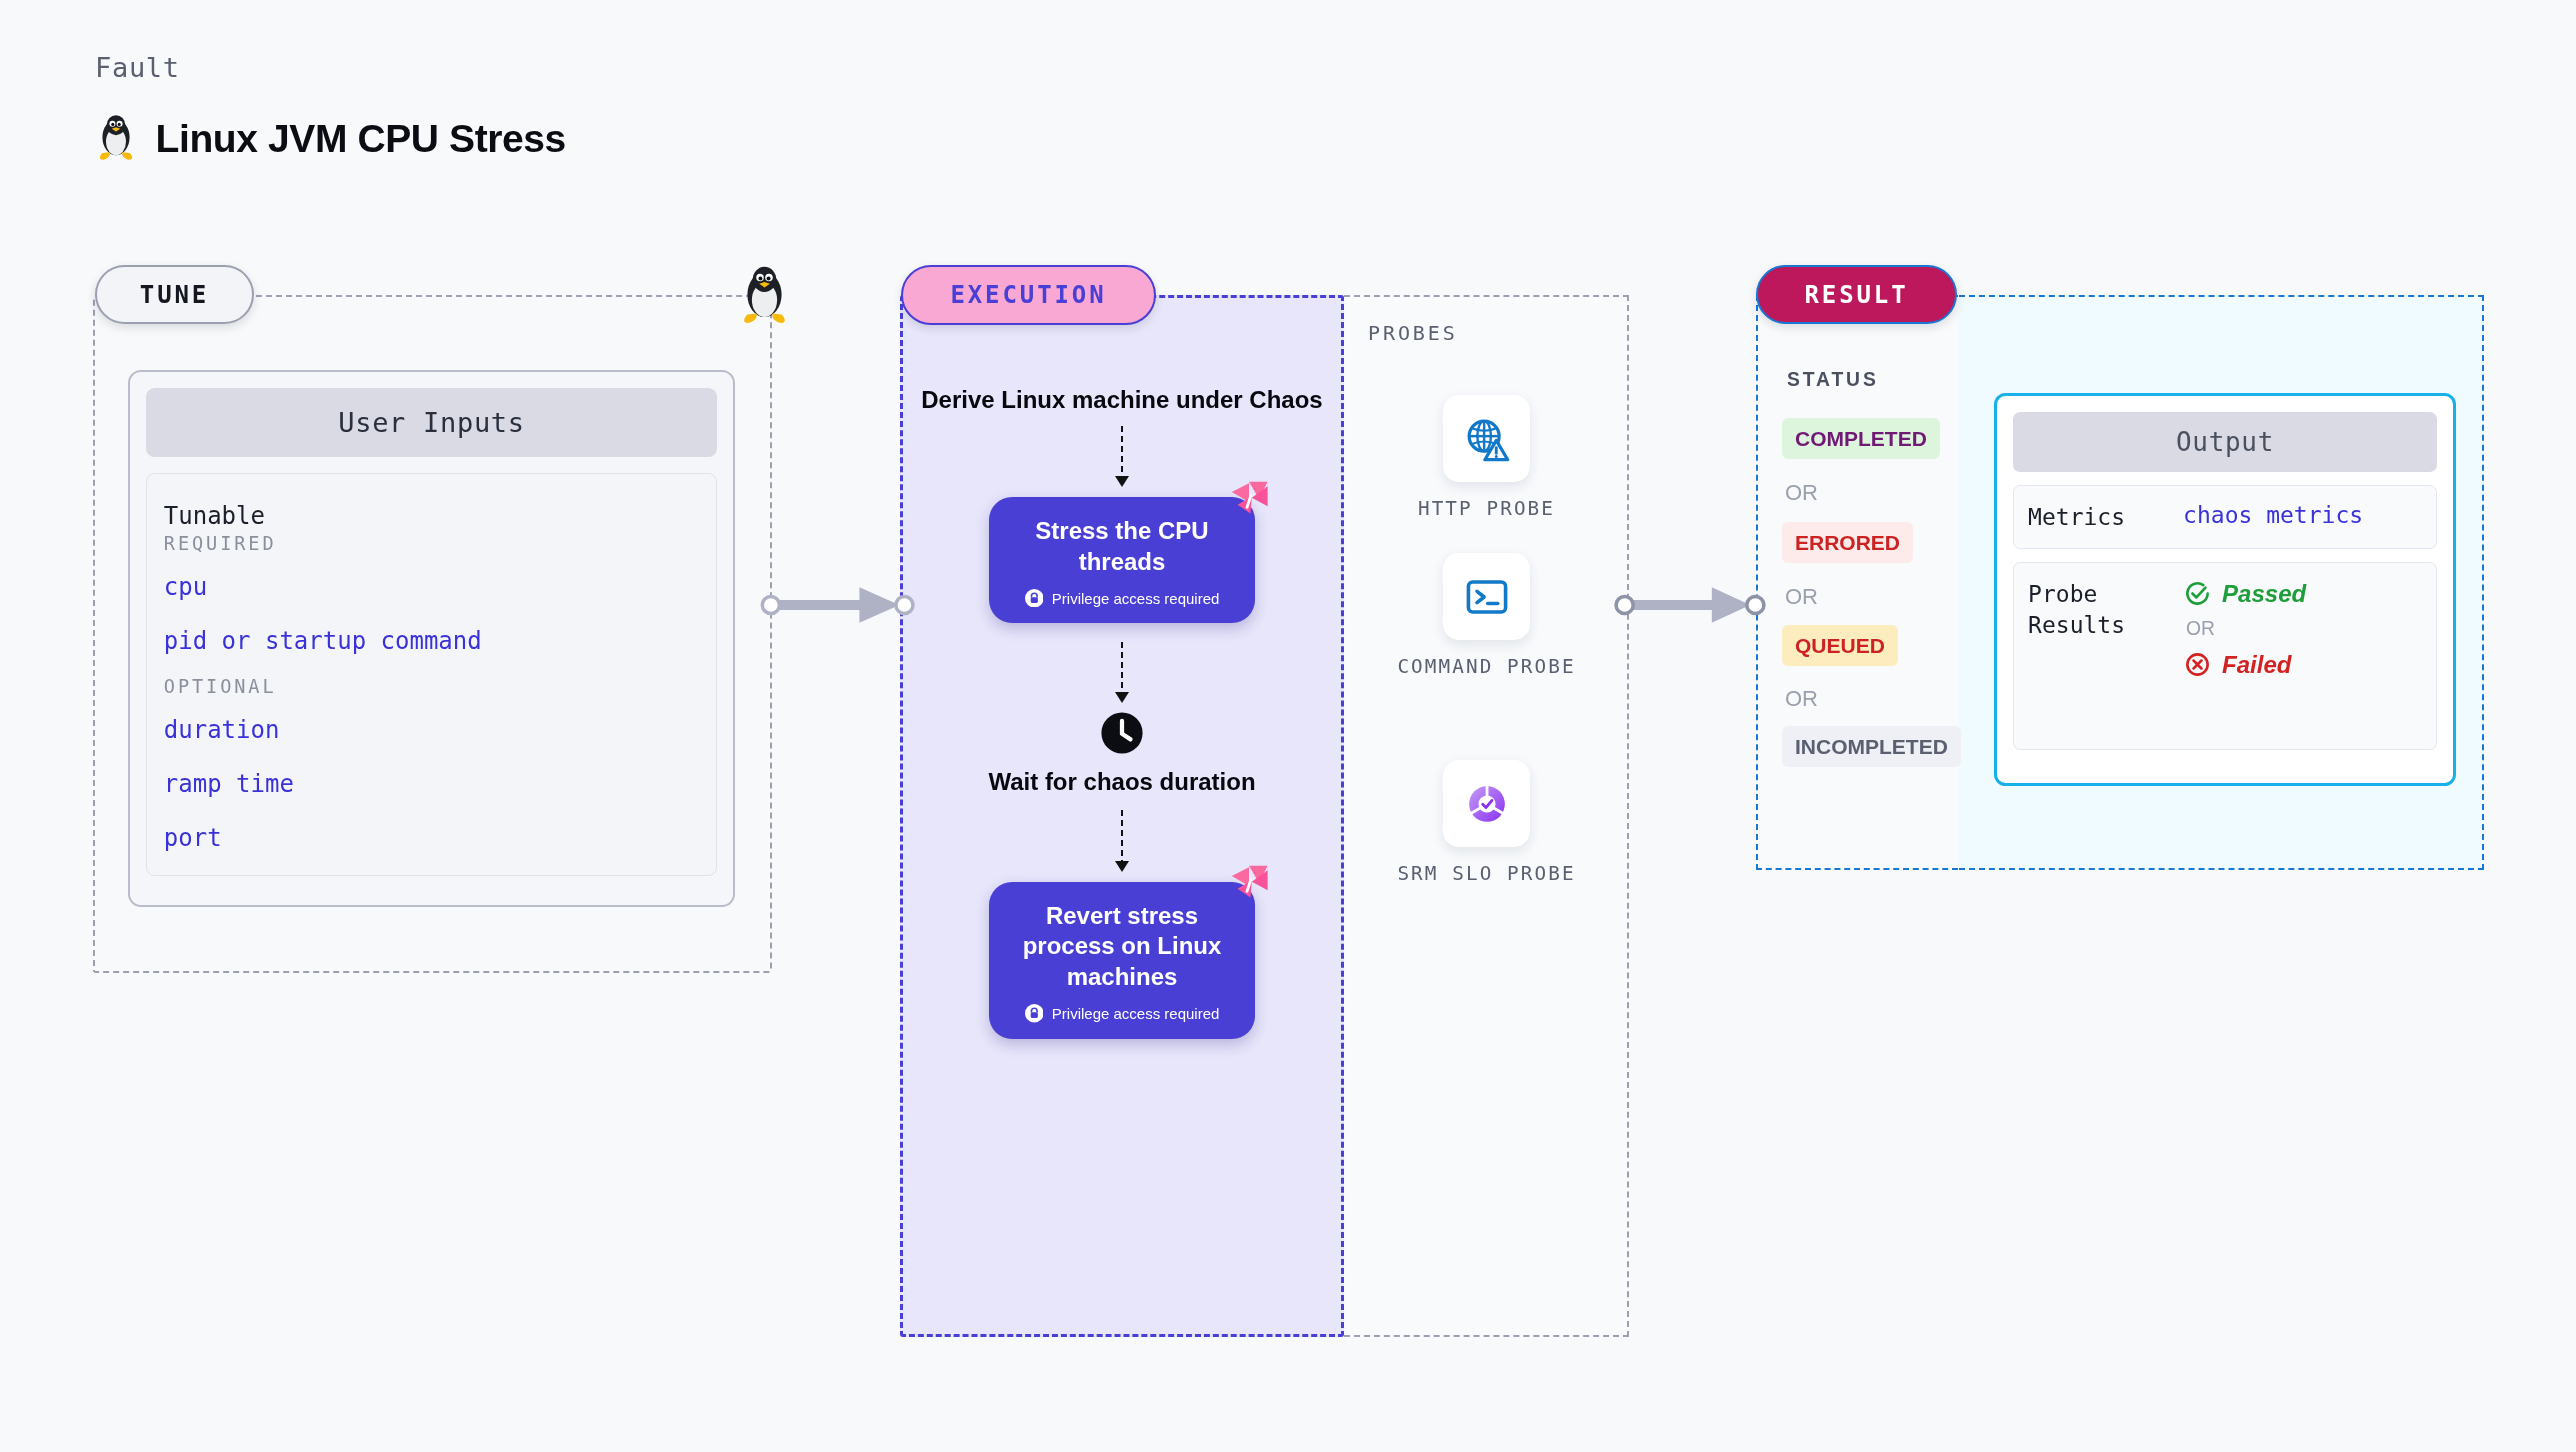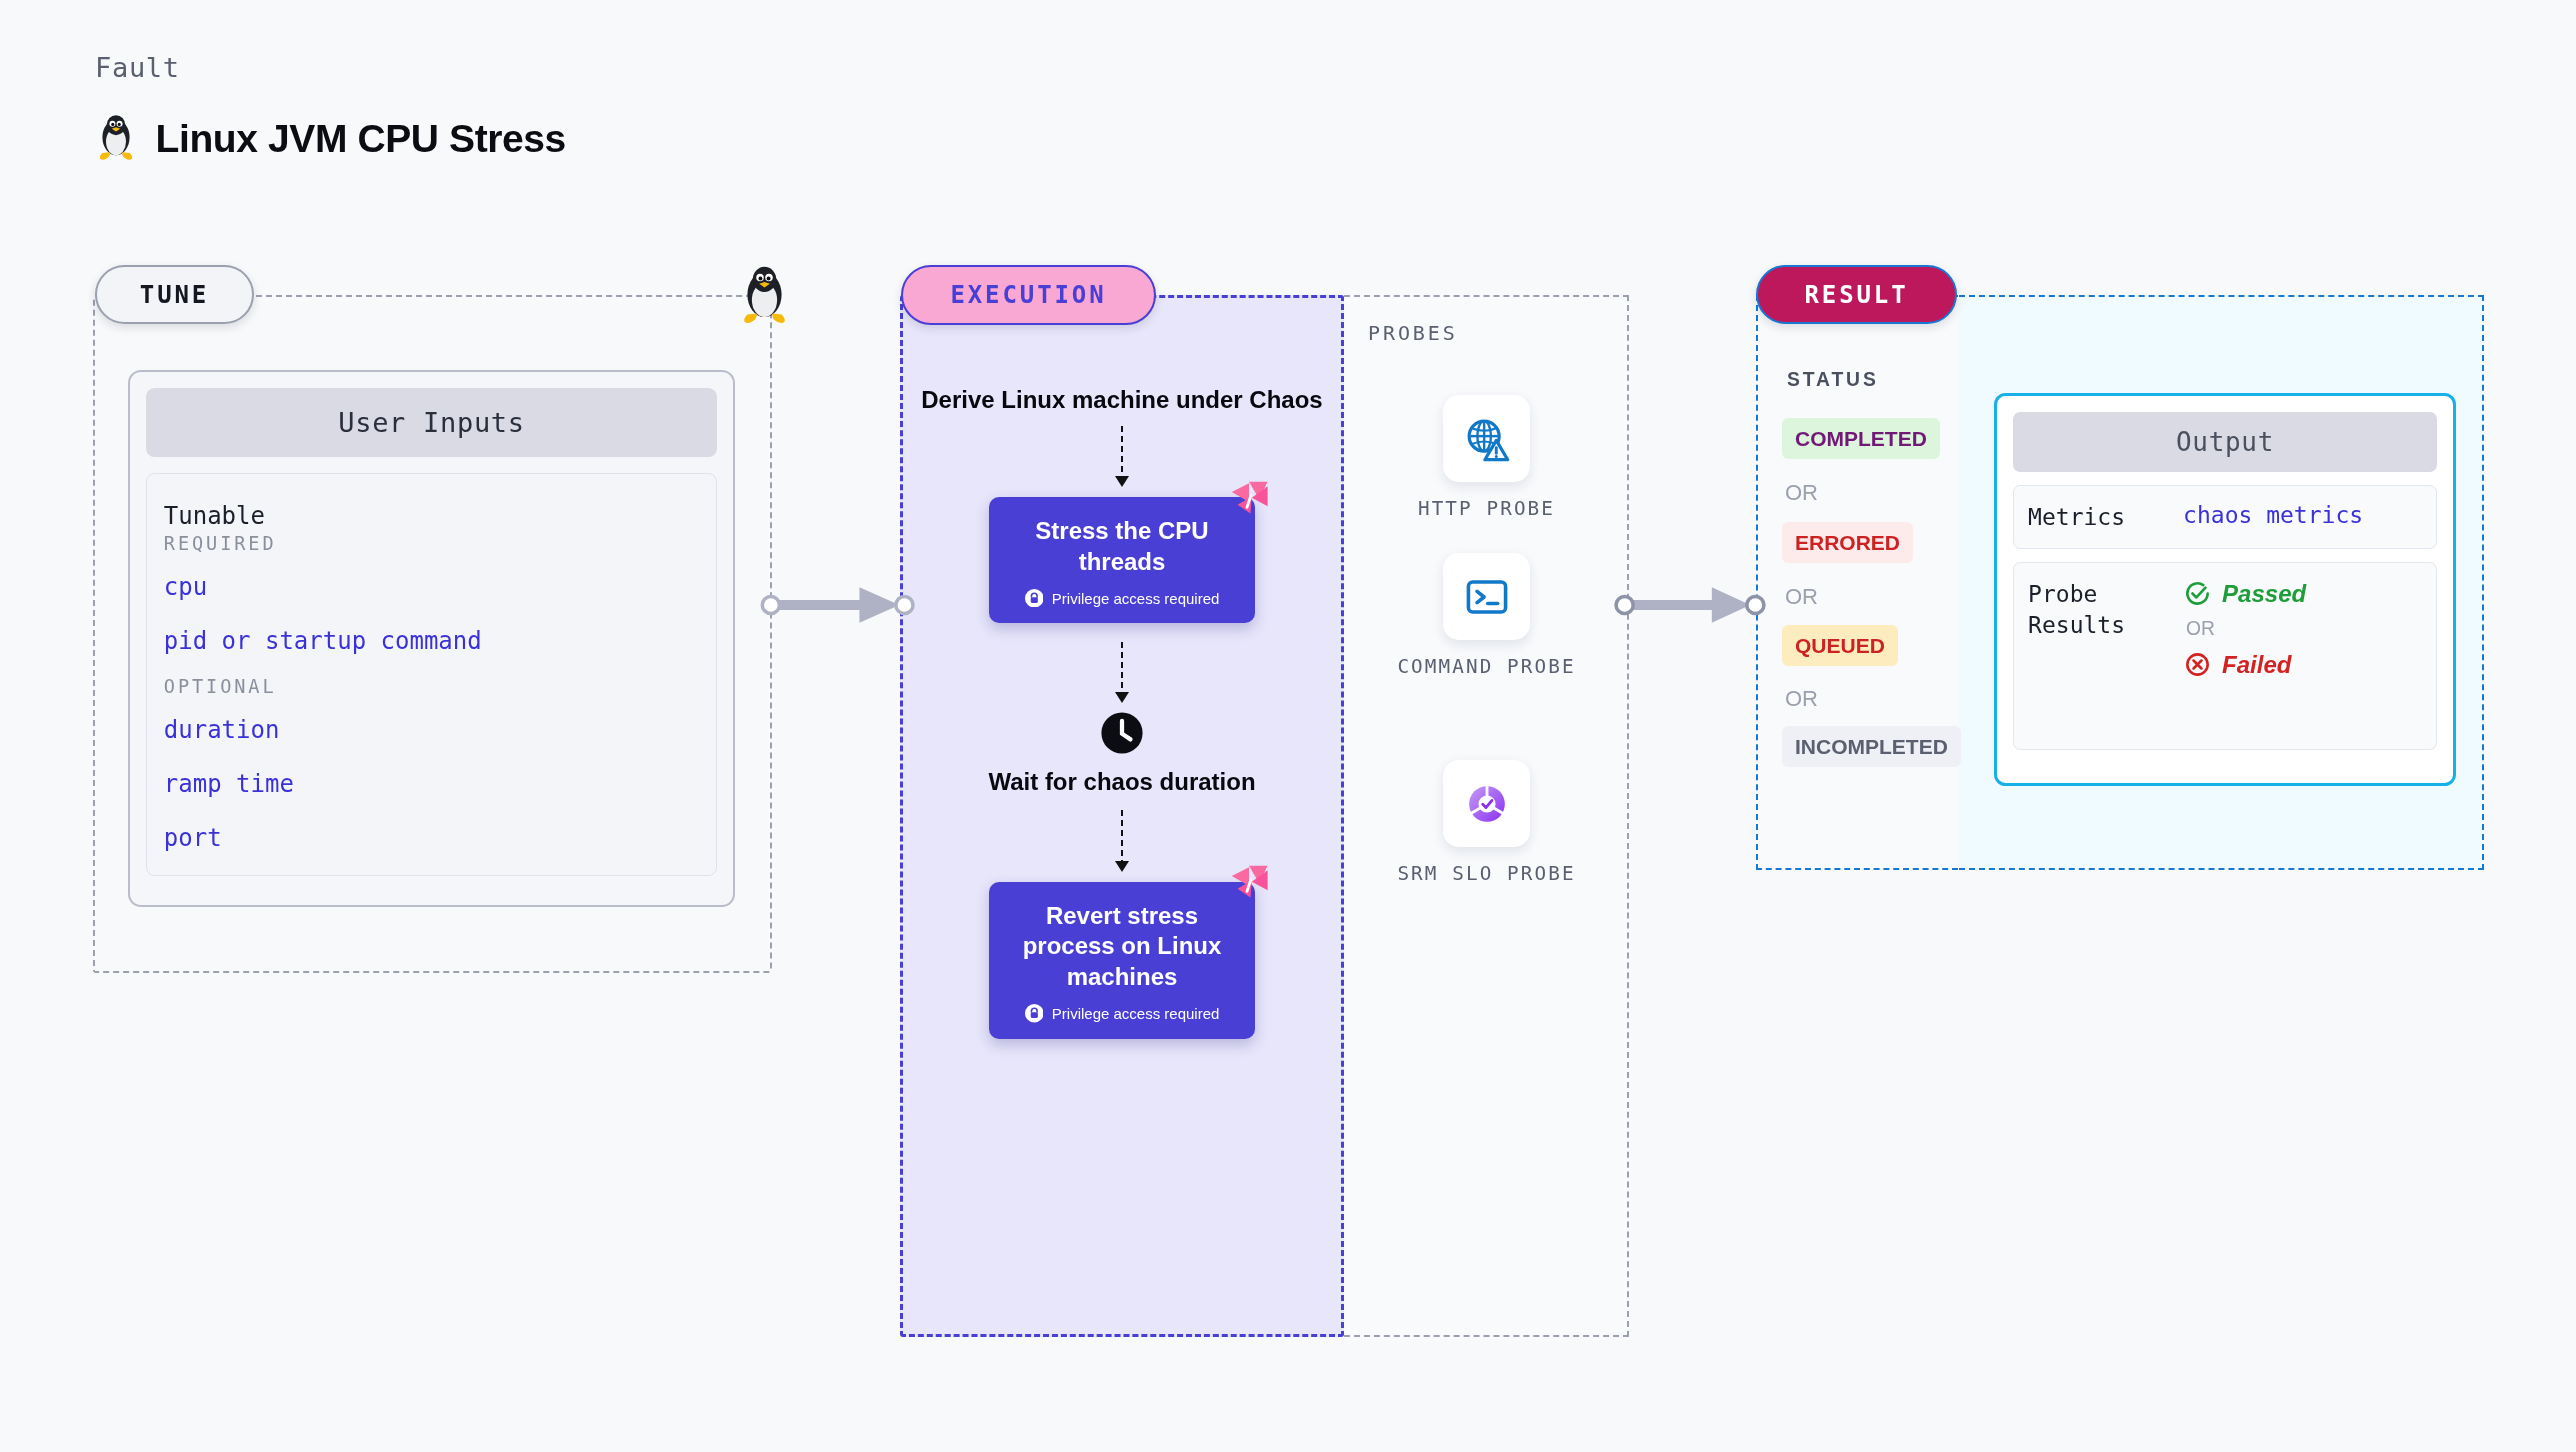--- a/index.html
+++ b/index.html
@@ -124,21 +124,21 @@
     background-image: linear-gradient(#111 60%, transparent 0);
     background-size: 2.9px 10px; background-repeat: repeat-y;
   }
   .dotarrow::after {
     content: ''; position: absolute; left: 50%; bottom: -8.6px;
     transform: translateX(-50%);
     border-left: 7.9px solid transparent; border-right: 7.9px solid transparent;
     border-top: 11.5px solid #111;
   }
   .action-box {
-    position: relative; width: 266px; border-radius: 10px;
+    position: relative; width: 266px; border-radius: 23px;
     background: #4a3fd4; color: #fff; text-align: center;
     padding: 18.6px 13px 15.8px; margin-top: 18.6px;
     box-shadow: 0 5.7px 14.3px rgba(40,35,120,.24);
   }
   .action-title { font-size: 24px; font-weight: bold; line-height: 1.28; }
   .priv-row {
     display: flex; align-items: center; justify-content: center;
     gap: 8.6px; margin-top: 11.5px;
   }
   .priv-text { font-size: 15px; color: #ffffff; }

